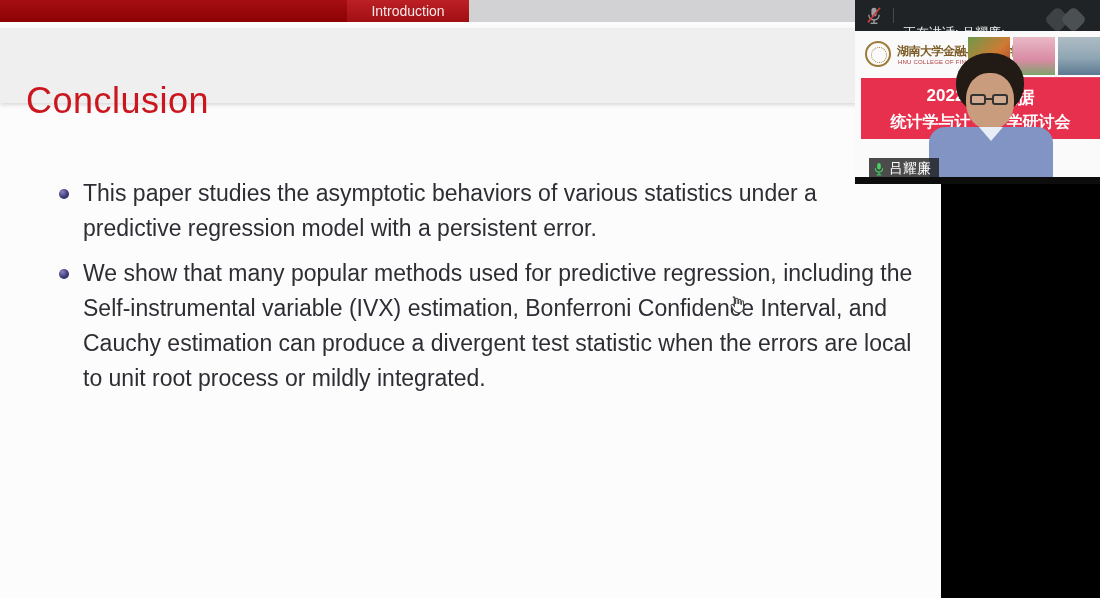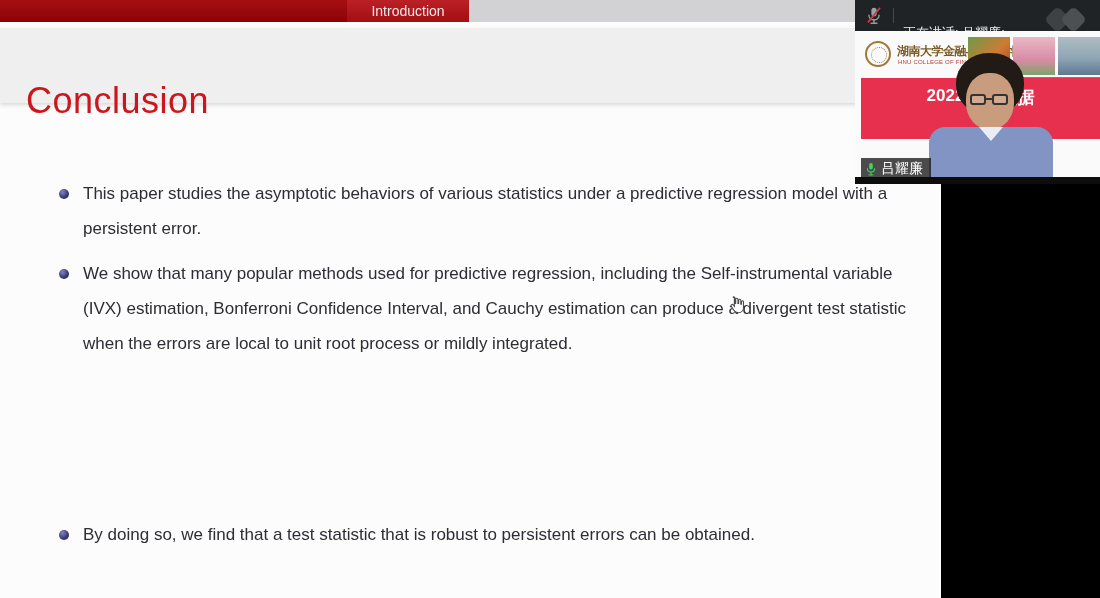--- a/index.html
+++ b/index.html
@@ -15,21 +15,21 @@
             background:linear-gradient(#bb2025,#a20f13);color:#f2e9e9;
             font-size:14px;display:flex;align-items:center;justify-content:center;}
   .topbar-right{position:absolute;left:469px;top:0;width:472px;height:22px;background:#d2d2d4;}
 
   .titleband{position:absolute;left:0;top:28px;width:941px;height:75px;background:#efeff0;
              box-shadow:0 2px 4px rgba(120,120,120,.25);}
   .titleband h1{margin:0;position:absolute;left:26px;top:52px;font-size:36px;font-weight:500;
                 color:#ca161c;letter-spacing:.5px;}
 
   .bullet-item{position:absolute;left:83px;width:838px;}
-  .bullet-item p{margin:0;font-size:17px;line-height:35px;color:#2d2d33;}
+  .bullet-item p{margin:0;font-size:23px;line-height:35px;color:#2d2d33;}
   .marker{position:absolute;left:-24px;top:13px;width:10px;height:10px;border-radius:50%;
           background:radial-gradient(circle at 35% 30%,#8484bd,#3c3c77 55%,#1e1e49);}
   .b1{top:176px}.b2{top:256px}.b3{top:438px}.b4{top:517px}
 
   .hand-cursor{position:absolute;left:727px;top:295px;z-index:5;}
 
   
   .overlay{position:absolute;left:855px;top:0;width:245px;height:184px;background:#0d0d0d;}
   .ov-header{position:absolute;left:0;top:0;width:245px;height:31px;background:#202325;}
   .mic-muted{position:absolute;left:10px;top:6px;width:18px;height:19px;}
@@ -74,21 +74,21 @@
   .glasses{position:absolute;left:114px;top:63px;width:42px;height:11px;}
   .lens{position:absolute;width:16px;height:11px;border:2px solid #333;border-radius:3px;box-sizing:border-box;background:rgba(255,255,255,.15);}
   .lens-l{left:1px;} .lens-r{left:23px;}
   .bridge{position:absolute;left:17px;top:4px;width:6px;height:2px;background:#333;}
   .shirt{position:absolute;left:74px;top:96px;width:124px;height:50px;background:#8194c4;
          border-radius:16px 16px 0 0;}
   .collar{position:absolute;left:50px;top:0;width:24px;height:14px;background:#e9edf5;
           clip-path:polygon(0 0,100% 0,50% 100%);}
 
   
-  .name-tag{position:absolute;left:6px;top:127px;height:22px;display:flex;align-items:center;
+  .name-tag{position:absolute;left:14px;top:127px;height:22px;display:flex;align-items:center;
             padding:0 8px 0 4px;background:rgba(25,25,25,.78);}
   .name-tag span{color:#fff;font-size:14px;margin-left:4px;}
   .ov-bottom{position:absolute;left:0;top:177px;width:245px;height:7px;background:#0d0d0d;}
 </style>
 </head>
 <body>
 
 <div class="stage">
 
   <div class="slide">
@@ -105,24 +105,20 @@
       <h1>Conclusion</h1>
     </div>
 
     <div class="bullet-item b1">
       <span class="marker"></span>
       <p>This paper studies the asymptotic behaviors of various statistics under a predictive regression model with a persistent error.</p>
     </div>
     <div class="bullet-item b2">
       <span class="marker"></span>
       <p>We show that many popular methods used for predictive regression, including the Self-instrumental variable (IVX) estimation, Bonferroni Confidence Interval, and Cauchy estimation can produce a divergent test statistic when the errors are local to unit root process or mildly integrated.</p>
-    </div>
-    <div class="bullet-item b4">
-      <span class="marker"></span>
-      <p>By doing so, we find that a test statistic that is robust to persistent errors can be obtained.</p>
     </div>
 
     <svg class="hand-cursor" width="18" height="20" viewBox="0 0 24 26">
       <path d="M9 2c.9 0 1.6.7 1.6 1.6V11h1V5.4c0-.8.7-1.5 1.5-1.5s1.5.7 1.5 1.5V11h1V6.6c0-.8.6-1.4 1.4-1.4.8 0 1.4.6 1.4 1.4V12h1V8.7c0-.7.6-1.3 1.3-1.3.7 0 1.3.6 1.3 1.3v7.6c0 4-2.7 7-6.8 7-3.1 0-4.8-1.1-6.3-3.6l-3.3-5.2c-.4-.7-.2-1.6.5-2 .7-.4 1.6-.3 2.2.3l1.5 1.8V3.6C7.4 2.7 8.1 2 9 2z" fill="#ffffff" stroke="#4a4a4a" stroke-width="1.4"></path>
     </svg>
   </div>
 
   <div class="overlay">
 
     <div class="ov-header">
@@ -154,20 +150,25 @@
         </div>
         <div class="photo-line"></div>
       </div>
 
       <div class="red-banner">
         <div class="banner-line banner-line1">
           <span>2022</span>
           <span class="banner-gap"></span>
           <span>数据</span>
         </div>
+        <div class="banner-line banner-line2">
+          <span>统计学与计</span>
+          <span class="banner-gap"></span>
+          <span>学研讨会</span>
+        </div>
       </div>
 
       <div class="organizer">
         <span>主办</span>
         <span class="org-gap"></span>
         <span>计学院</span>
       </div>
 
       <div class="hair"></div>
       <div class="face"></div>

